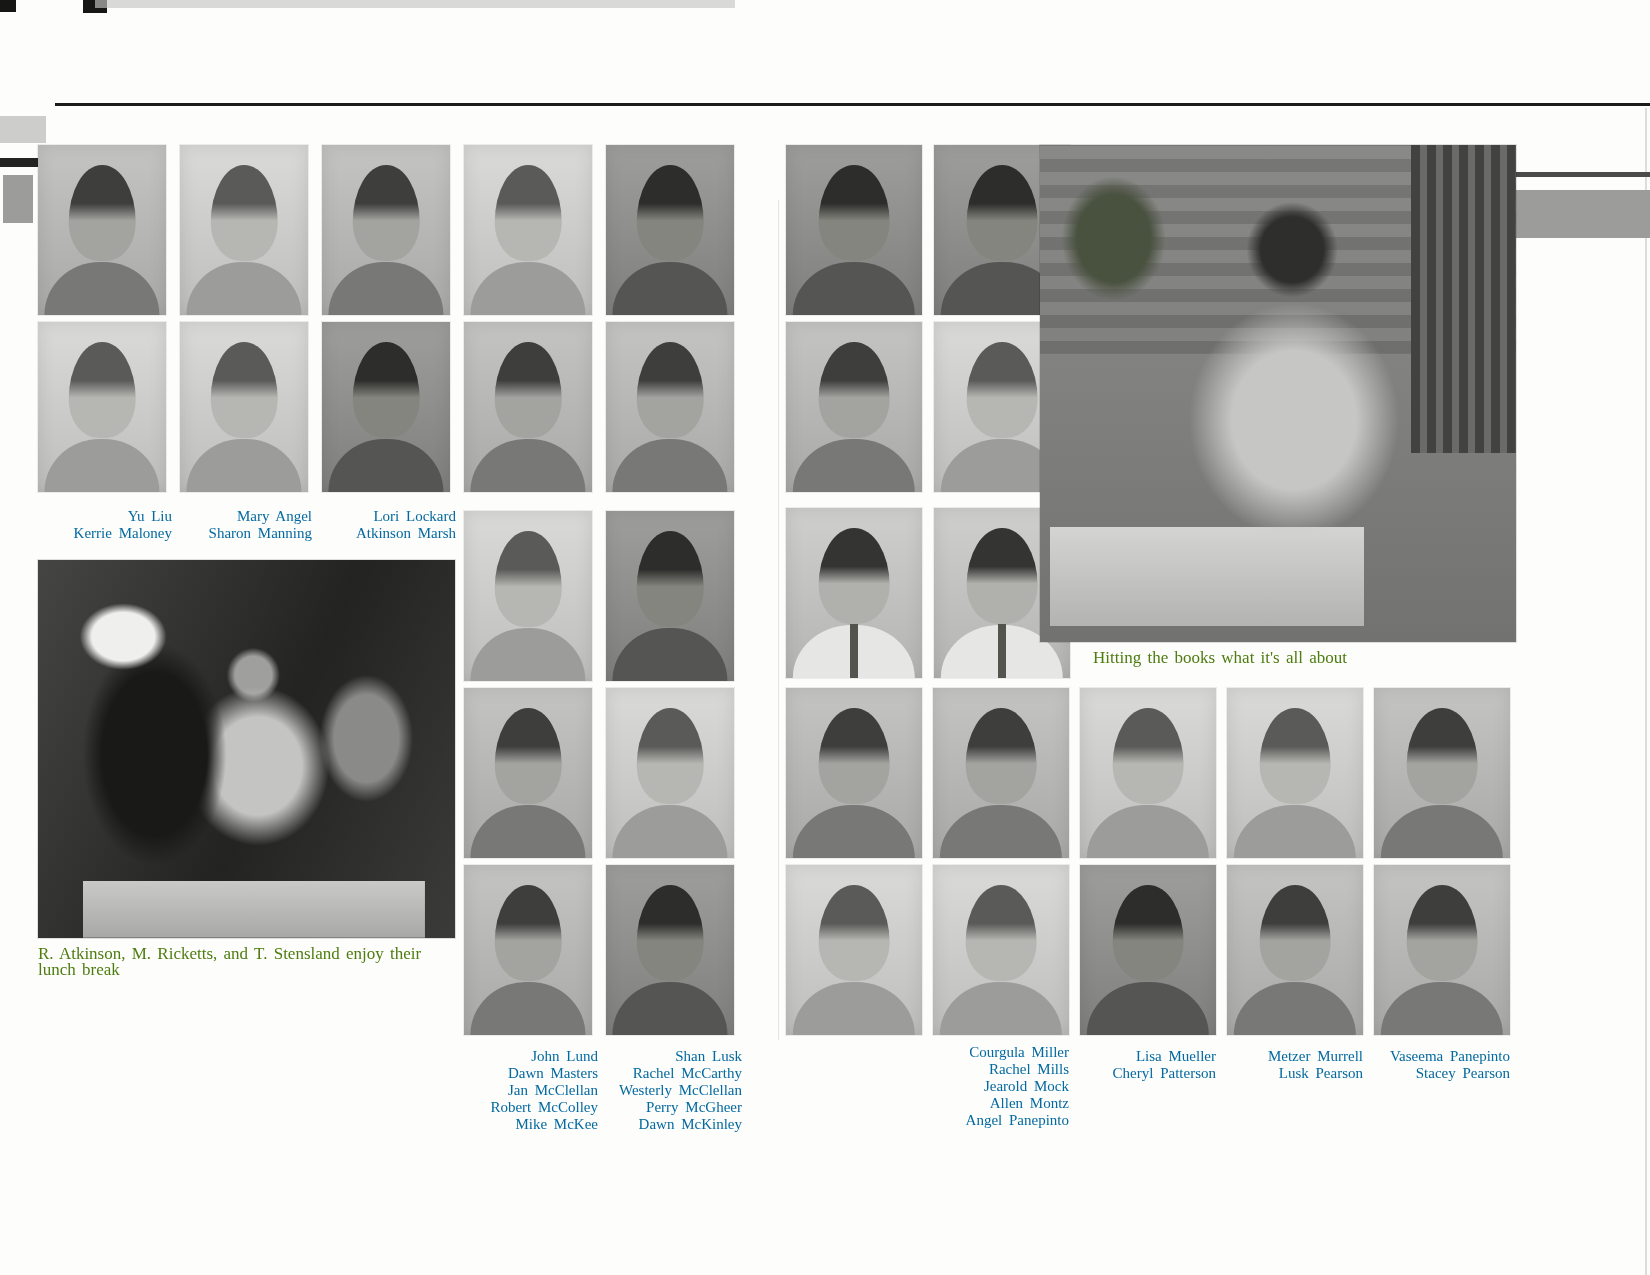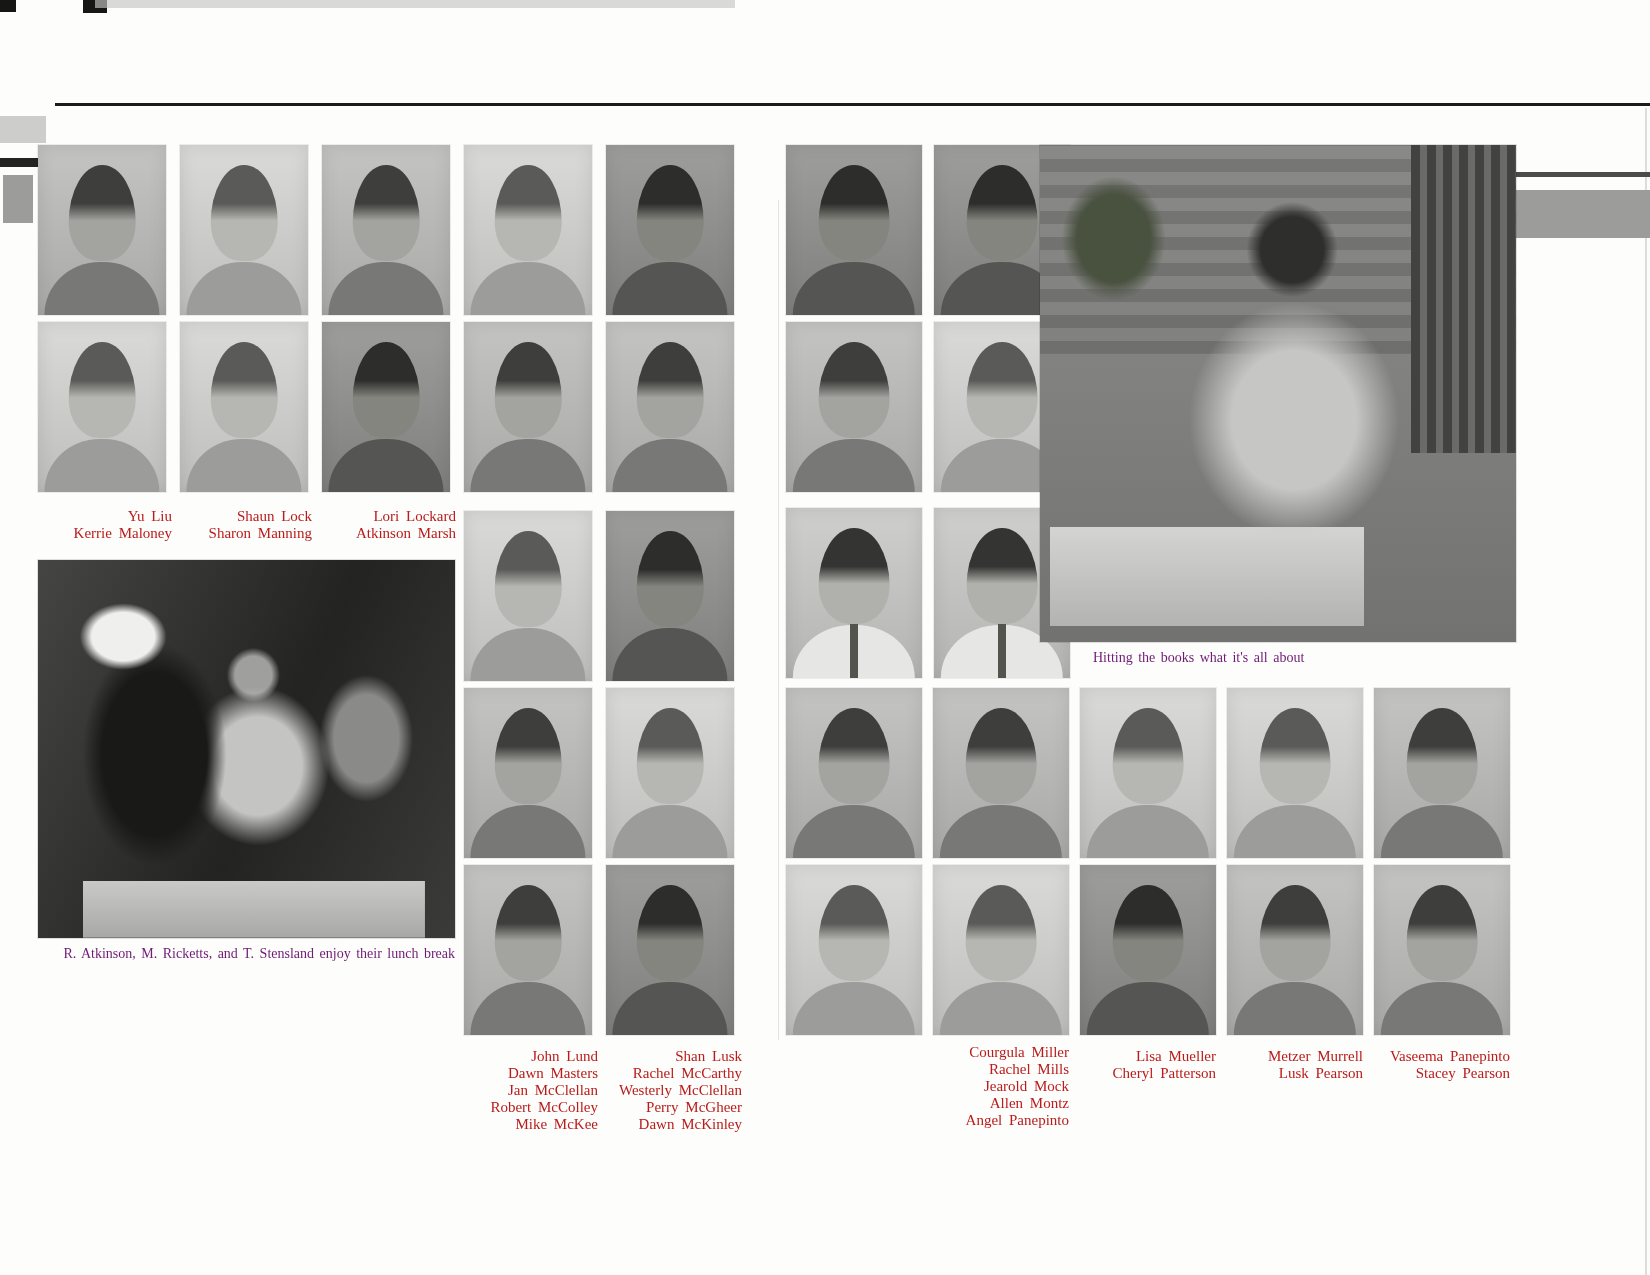--- a/index.html
+++ b/index.html
@@ -70,23 +70,23 @@
       linear-gradient(180deg,#d4d4d2,#b3b3b1),
       repeating-linear-gradient(90deg,#42423f 0 9px,#6a6a68 9px 16px),
       repeating-linear-gradient(0deg,rgba(58,58,56,.28) 0 13px,rgba(124,124,122,.28) 13px 26px),
       linear-gradient(180deg,#8e8e8c,#727270);
     background-repeat:no-repeat;
     background-position:2% 4%,54% 12%,58% 64%,6% 96%,100% 0,0 0,0 0;
     background-size:28% 32%,24% 24%,58% 62%,66% 20%,22% 62%,100% 42%,100% 100%;
   }
   
   .namecol{position:absolute;text-align:right;}
-  .nm{font-size:15px;line-height:17px;word-spacing:3px;white-space:nowrap;color:#b91c1c;}
-  .cap{position:absolute;font-size:14px;line-height:16px;word-spacing:2px;color:#701a75;}
-  .cap-center{text-align:right;}
+  .nm{font-size:15px;line-height:17px;word-spacing:3px;white-space:nowrap;color:#0369a1;}
+  .cap{position:absolute;font-size:17px;line-height:16px;word-spacing:2px;color:#4d7c0f;}
+  .cap-center{text-align:left;}
 </style>
 </head>
 <body>
 
 <div class="sheet">
 
   <div class="art mark-a"></div>
   <div class="art mark-b"></div>
   <div class="art topstrip"></div>
   <div class="art topline"></div>
@@ -114,21 +114,21 @@
   <div class="ph t2" style="left:464px;top:688px;width:128px;height:170px;"></div>
   <div class="ph t1" style="left:606px;top:688px;width:128px;height:170px;"></div>
   <div class="ph t2" style="left:464px;top:865px;width:128px;height:170px;"></div>
   <div class="ph t3" style="left:606px;top:865px;width:128px;height:170px;"></div>
 
   <div class="namecol" style="left:2px;top:508px;width:170px;">
     <div class="nm">Yu Liu</div>
     <div class="nm">Kerrie Maloney</div>
   </div>
   <div class="namecol" style="left:142px;top:508px;width:170px;">
-    <div class="nm">Shaun Lock</div>
+    <div class="nm">Mary Angel</div>
     <div class="nm">Sharon Manning</div>
   </div>
   <div class="namecol" style="left:286px;top:508px;width:170px;">
     <div class="nm">Lori Lockard</div>
     <div class="nm">Atkinson Marsh</div>
   </div>
 
   <div class="bigph photo-candid" style="left:38px;top:560px;width:417px;height:378px;"></div>
   <div class="cap cap-center" style="left:38px;top:946px;width:417px;">R. Atkinson, M. Ricketts, and T. Stensland enjoy their lunch break</div>
 

